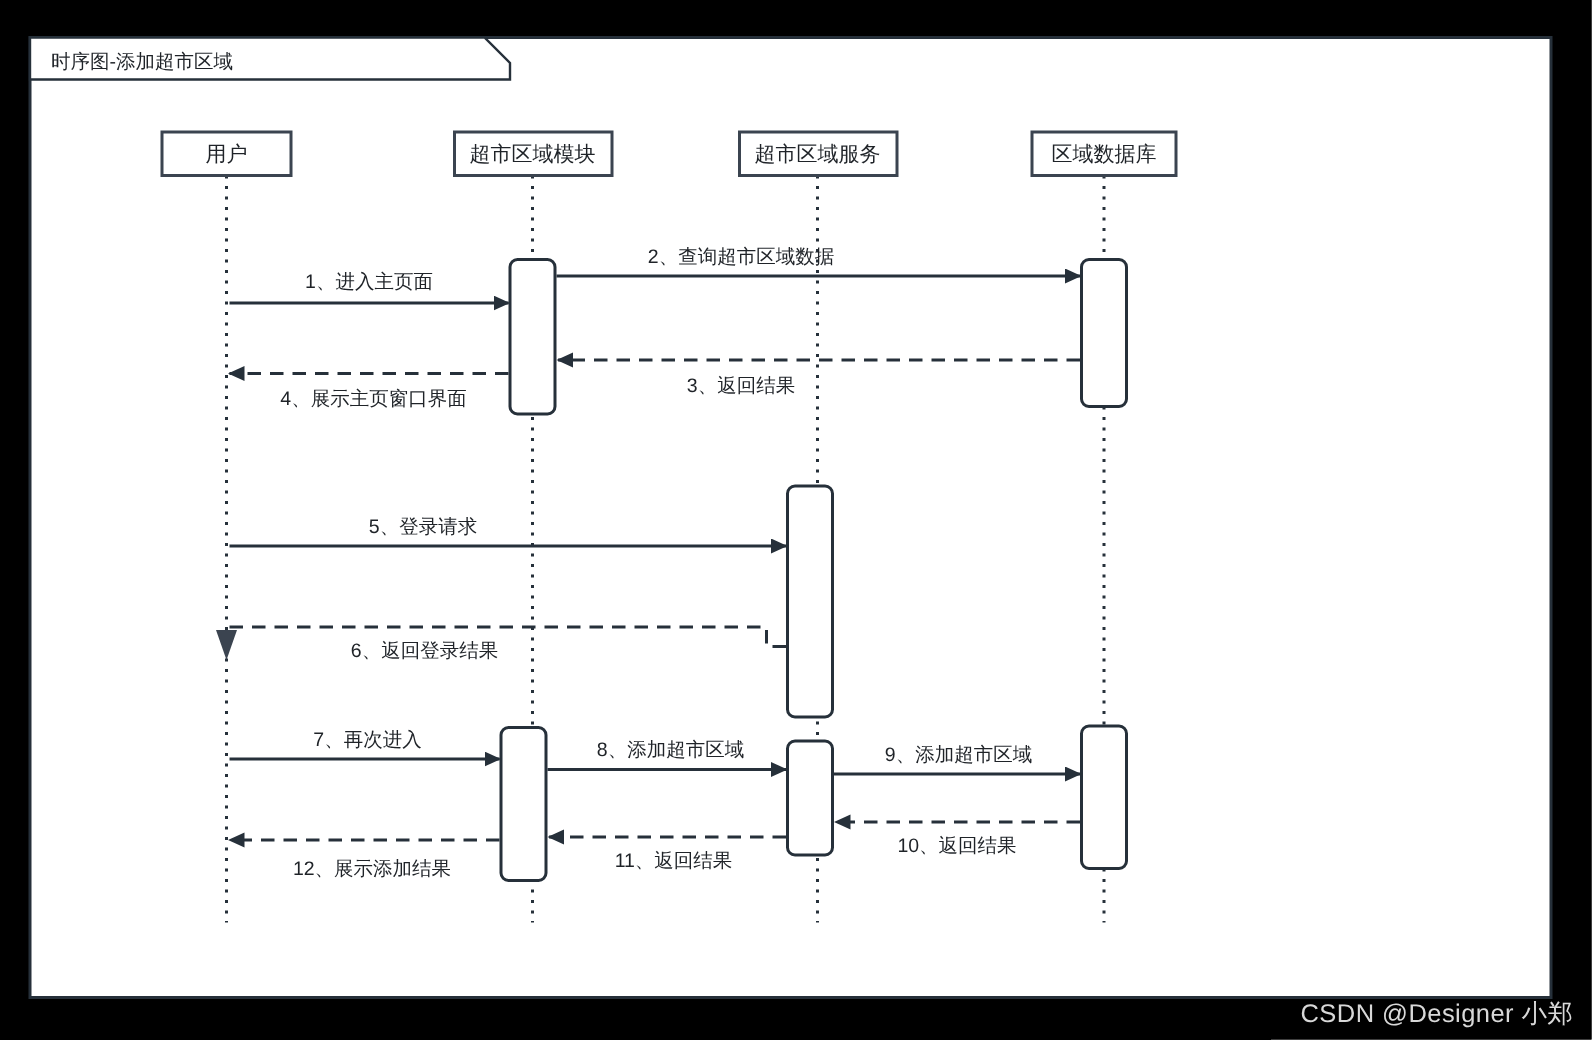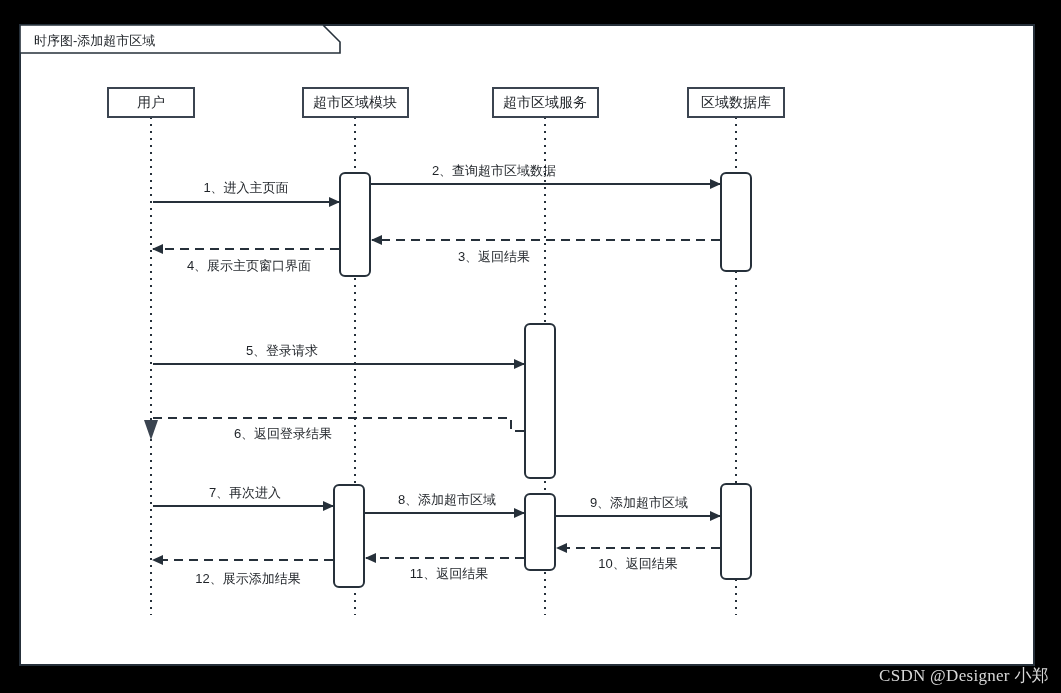--- a/index.html
+++ b/index.html
@@ -24,21 +24,21 @@
     position: absolute;
     left: 0; top: 0;
   }
   .wm {
     position: absolute;
     right: 12px;
     bottom: 6px;
     color: #d8d8d8;
     font-size: 17px;
     letter-spacing: 0.3px;
-    font-family: Liberation Serif, serif;
+    font-family: Liberation Sans, sans-serif;
     white-space: nowrap;
     pointer-events: none;
   }
   text {
     font-family: "Liberation Sans", "DejaVu Sans", sans-serif;
   }
   .plabel {
     font-size: 14px;
     fill: #1f2328;
   }

